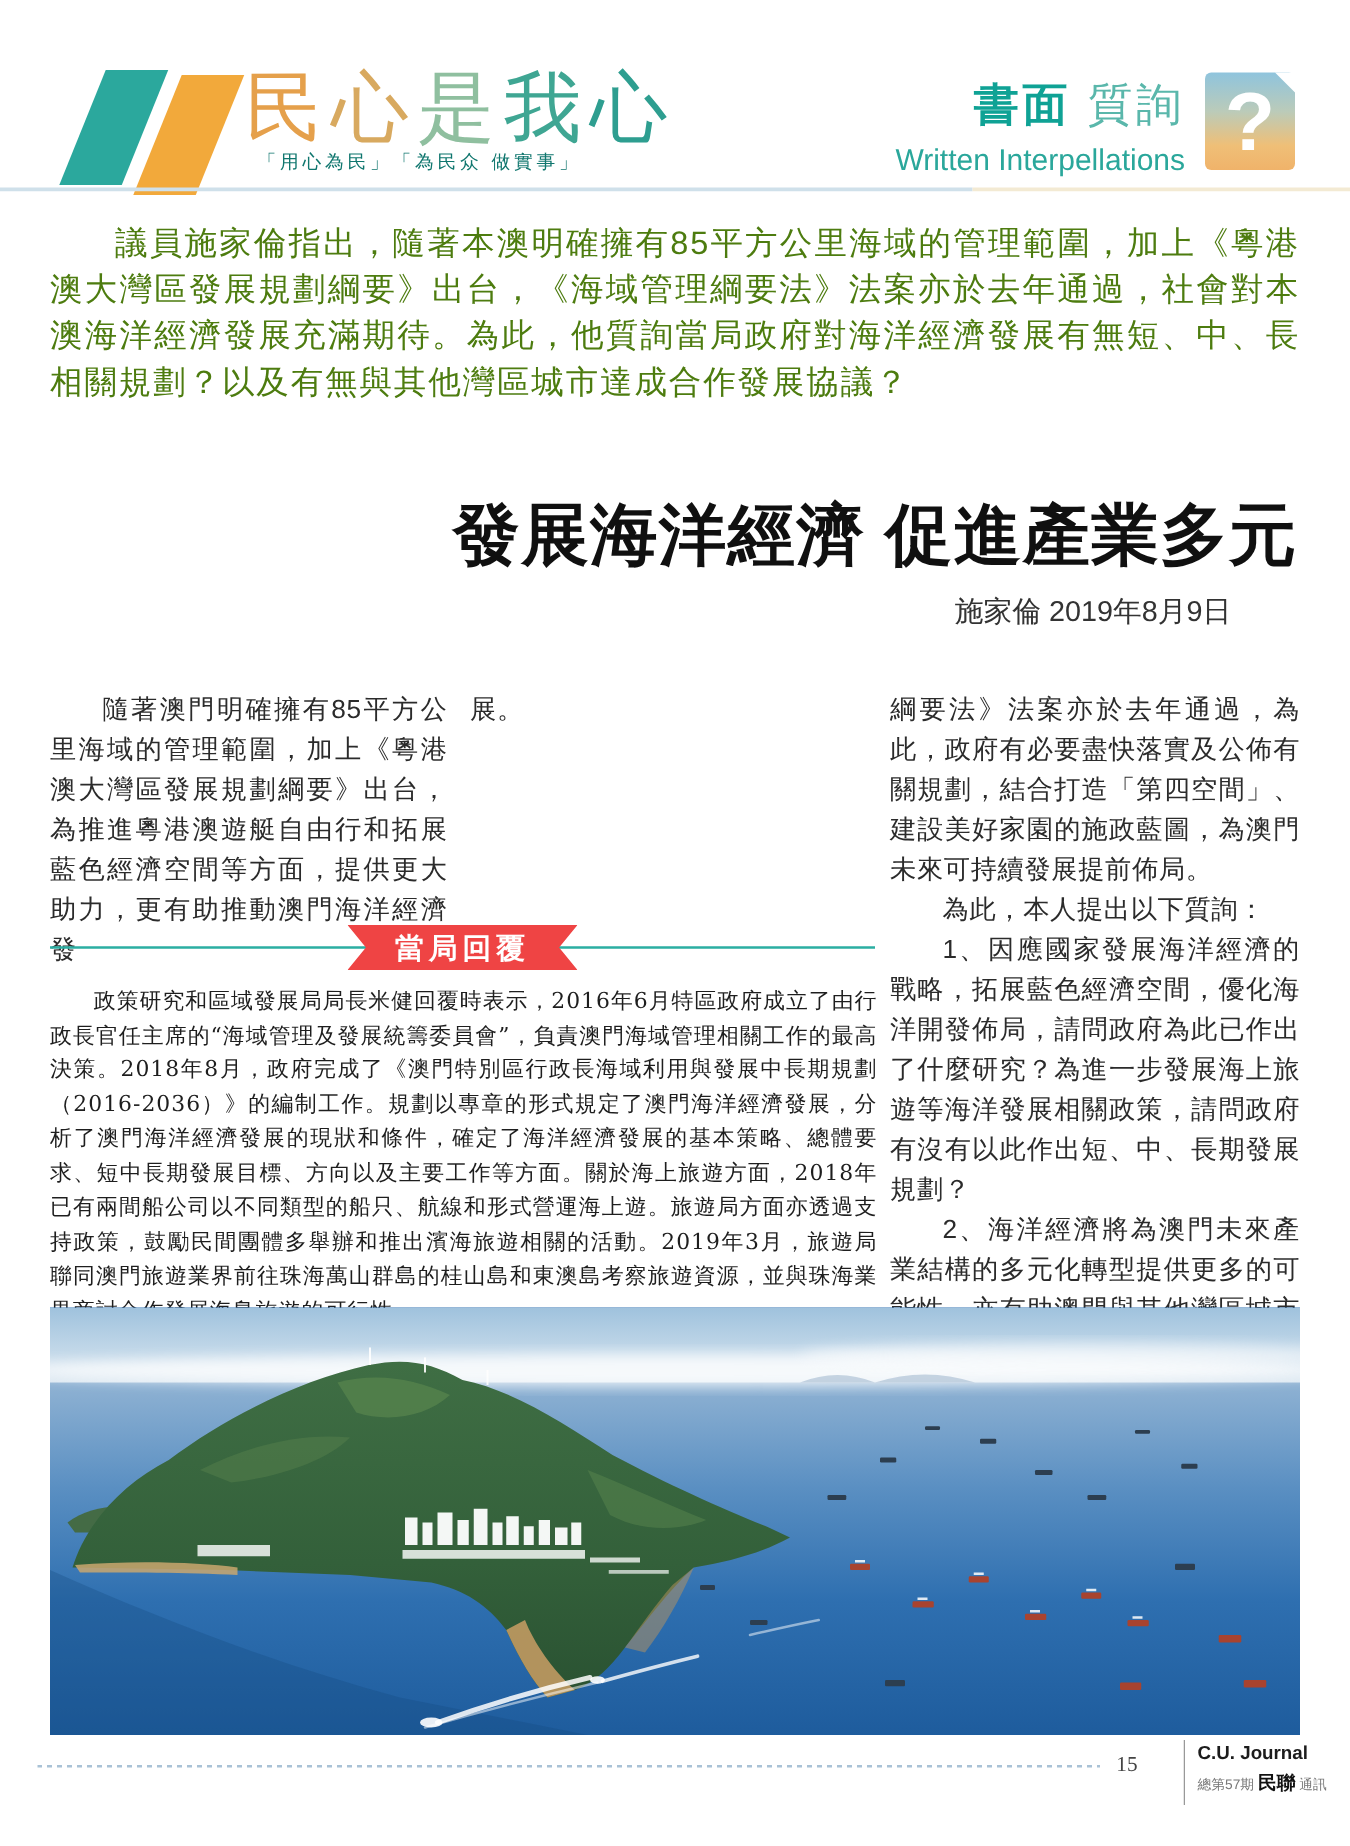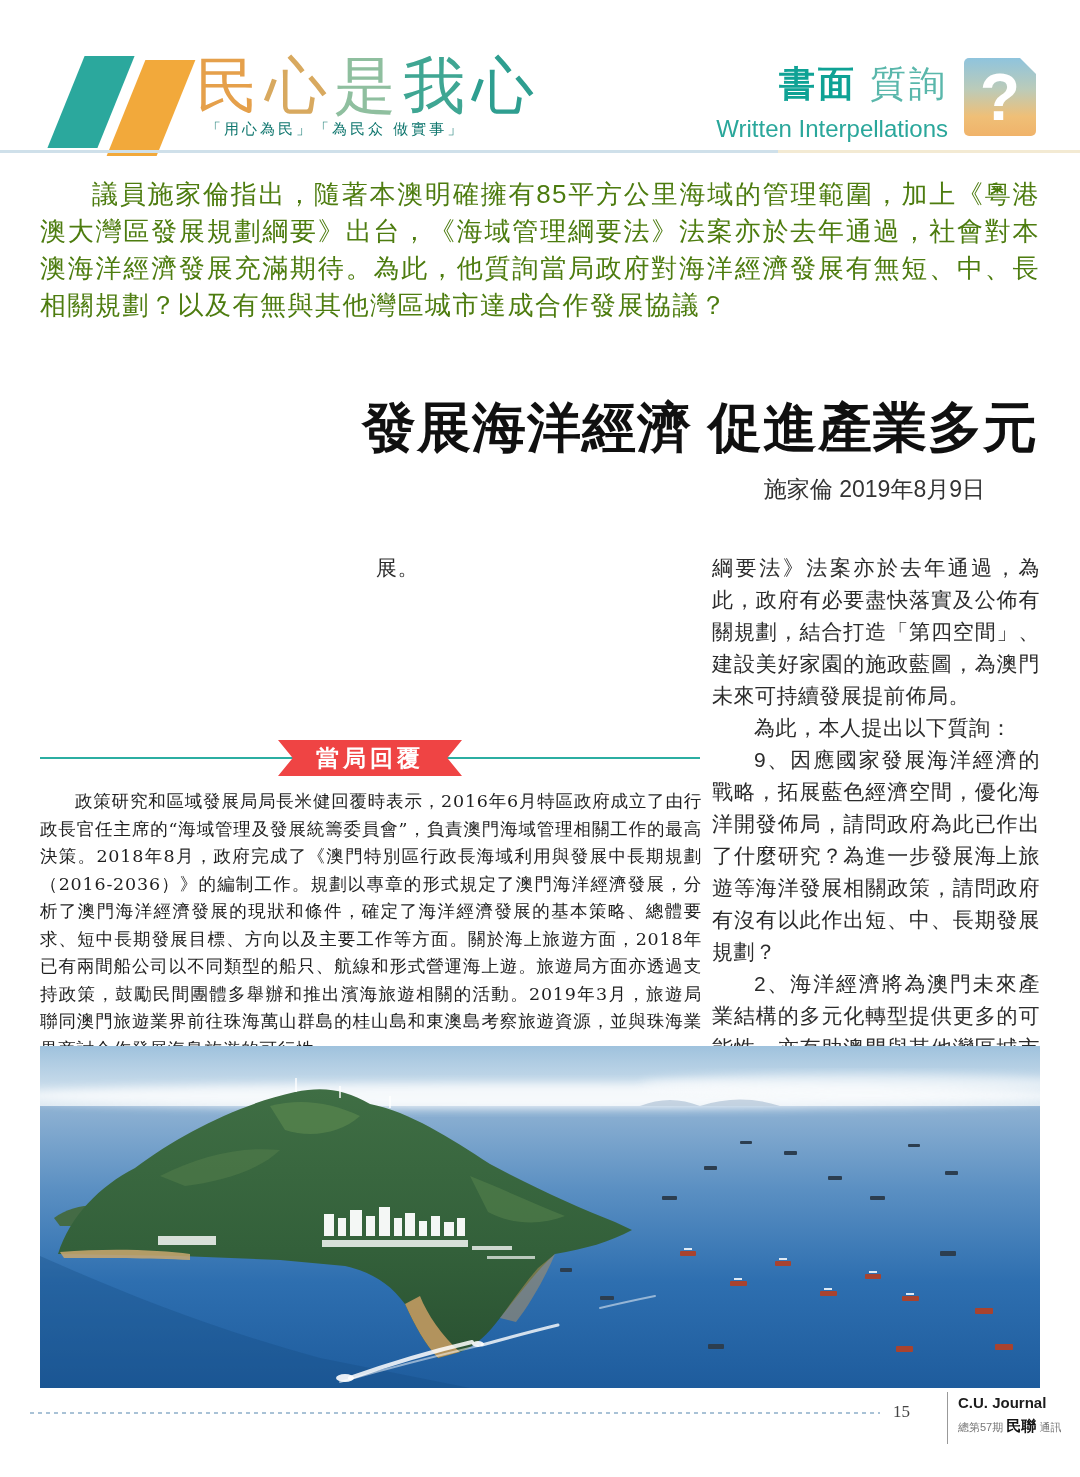--- a/index.html
+++ b/index.html
@@ -98,27 +98,30 @@
   <div class="head-rule">
     <span class="blue"></span>
     <span class="beige"></span>
   </div>
 
   <p class="intro">議員施家倫指出，隨著本澳明確擁有85平方公里海域的管理範圍，加上《粵港澳大灣區發展規劃綱要》出台，《海域管理綱要法》法案亦於去年通過，社會對本澳海洋經濟發展充滿期待。為此，他質詢當局政府對海洋經濟發展有無短、中、長相關規劃？以及有無與其他灣區城市達成合作發展協議？</p>
 
   <h1 class="title">發展海洋經濟 促進產業多元</h1>
   <div class="byline">施家倫 2019年8月9日</div>
 
+  <div class="col col1">
+    <p class="indent">隨著澳門明確擁有85平方公里海域的管理範圍，加上《粵港澳大灣區發展規劃綱要》出台，為推進粵港澳遊艇自由行和拓展藍色經濟空間等方面，提供更大助力，更有助推動澳門海洋經濟發</p>
+  </div>
   <div class="col col2">
     <p>展。</p>
   </div>
   <div class="col col3">
     <p>綱要法》法案亦於去年通過，為此，政府有必要盡快落實及公佈有關規劃，結合打造「第四空間」、建設美好家園的施政藍圖，為澳門未來可持續發展提前佈局。</p>
     <p class="indent">為此，本人提出以下質詢：</p>
-    <p class="indent">9、因應國家發展海洋經濟的戰略，拓展藍色經濟空間，優化海洋開發佈局，請問政府為此已作出了什麼研究？為進一步發展海上旅遊等海洋發展相關政策，請問政府有沒有以此作出短、中、長期發展規劃？</p>
+    <p class="indent">1、因應國家發展海洋經濟的戰略，拓展藍色經濟空間，優化海洋開發佈局，請問政府為此已作出了什麼研究？為進一步發展海上旅遊等海洋發展相關政策，請問政府有沒有以此作出短、中、長期發展規劃？</p>
     <p class="indent">2、海洋經濟將為澳門未來產業結構的多元化轉型提供更多的可能性，亦有助澳門與其他灣區城市深化合作，請問政府在海洋經濟上，是否與其他灣區城市已達成發展協議？</p>
   </div>
 
   <div class="reply-divider">
     <div class="line"></div>
     <div class="ribbon">當局回覆</div>
   </div>
 
   <div class="reply-text">
     <p>政策研究和區域發展局局長米健回覆時表示，2016年6月特區政府成立了由行政長官任主席的“海域管理及發展統籌委員會”，負責澳門海域管理相關工作的最高決策。2018年8月，政府完成了《澳門特別區行政長海域利用與發展中長期規劃（2016-2036）》的編制工作。規劃以專章的形式規定了澳門海洋經濟發展，分析了澳門海洋經濟發展的現狀和條件，確定了海洋經濟發展的基本策略、總體要求、短中長期發展目標、方向以及主要工作等方面。關於海上旅遊方面，2018年已有兩間船公司以不同類型的船只、航線和形式營運海上遊。旅遊局方面亦透過支持政策，鼓勵民間團體多舉辦和推出濱海旅遊相關的活動。2019年3月，旅遊局聯同澳門旅遊業界前往珠海萬山群島的桂山島和東澳島考察旅遊資源，並與珠海業界商討合作發展海島旅遊的可行性。</p>

